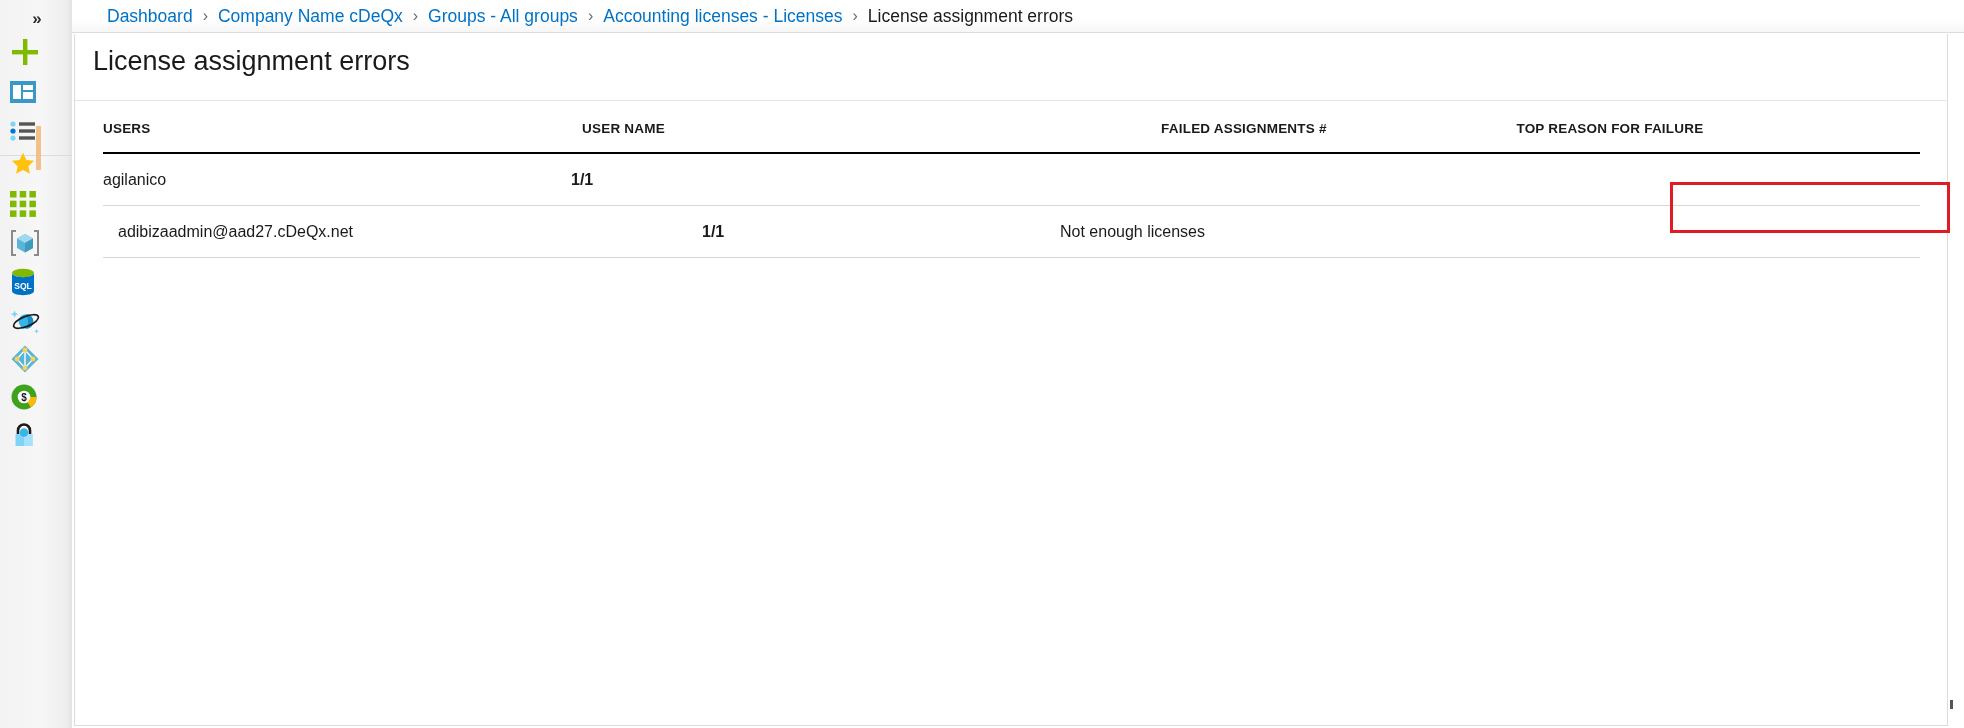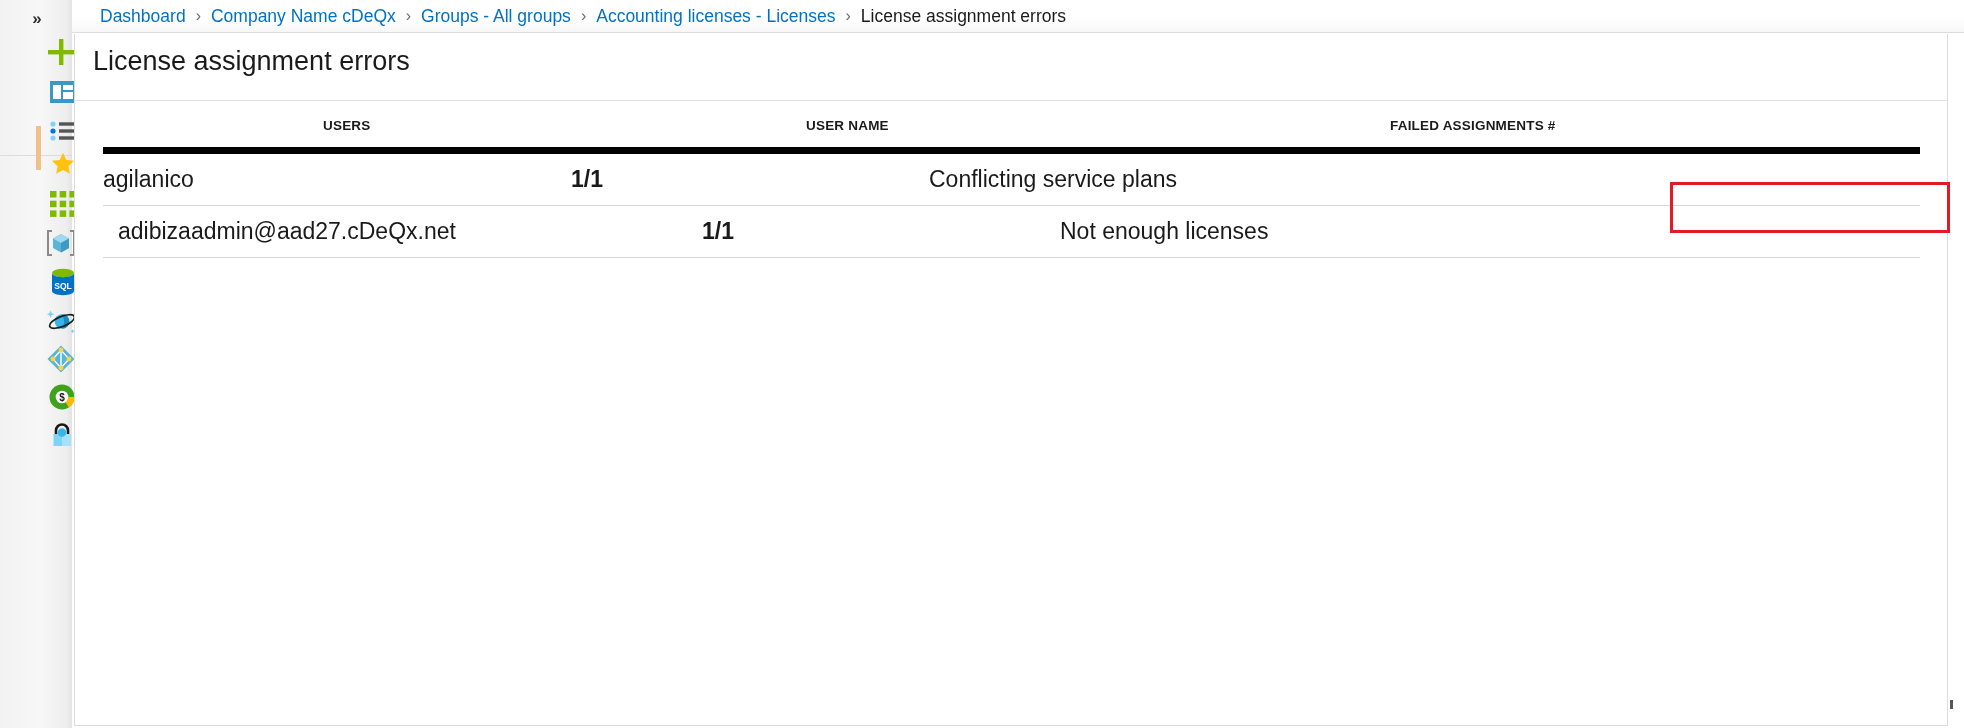--- a/index.html
+++ b/index.html
@@ -34,26 +34,26 @@
     justify-content: center;
     color: #2f2f2f;
     font-size: 17px;
     font-weight: bold;
     letter-spacing: -2px;
     cursor: pointer;
     user-select: none;
   }
   .rail-item {
     position: absolute;
-    left: 16px;
+    left: 10px;
     width: 60px;
     height: 48px;
     display: flex;
     align-items: center;
-    justify-content: flex-end;
+    justify-content: flex-start;
     cursor: pointer;
   }
   .rail-sep {
     position: absolute;
     left: 0;
     width: 72px;
     height: 1px;
     background: #dcdcdc;
   }
   .orange-accent {
@@ -67,21 +67,21 @@
   #breadcrumb-bar {
     position: absolute;
     left: 72px; top: 0;
     width: 1892px;
     height: 33px;
     background: linear-gradient(to bottom, #ffffff 0%, #ffffff 55%, #f7f7f7 100%);
     border-bottom: 1px solid #dcdcdc;
     box-sizing: border-box;
     display: flex;
     align-items: center;
-    padding-left: 28px;
+    padding-left: 35px;
   }
   .crumb {
     font-size: 17.5px;
     color: #0072c6;
     cursor: pointer;
     white-space: nowrap;
   }
   .crumb.current {
     color: #1a1a1a;
     cursor: default;
@@ -133,29 +133,28 @@
   }
   .tbl-row {
     position: relative;
     display: flex;
     align-items: center;
     height: 52px;
     box-sizing: border-box;
   }
   .tbl-head {
     height: 50px;
-    border-bottom: 7px solid #000000;
-    justify-content: center;
+    border-bottom: 2px solid #000000;
   }
   .tbl-body-row {
     border-bottom: 1px solid #d6d6d6;
     height: 52px;
   }
   .cell {
-    font-size: 23px;
+    font-size: 16px;
     color: #1a1a1a;
     white-space: nowrap;
     box-sizing: border-box;
     overflow: hidden;
   }
   .tbl-head .cell {
     font-size: 13.5px;
     font-weight: bold;
     color: #1a1a1a;
     letter-spacing: 0.2px;
@@ -342,26 +341,26 @@
 
   <div id="blade-title">License assignment errors</div>
   <div id="blade-header-rule"></div>
 
   <div id="errors-table">
 
     <div class="tbl-row tbl-head">
       <div class="cell col-users">USERS</div>
       <div class="cell col-username">USER NAME</div>
       <div class="cell col-failed">FAILED ASSIGNMENTS #</div>
+      <div class="cell col-reason">TOP REASON FOR FAILURE</div>
     </div>
 
     <div class="tbl-row tbl-body-row">
       <div class="cell col-users">agilanico</div>
       <div class="cell col-failed">1/1</div>
-      <div class="cell col-reason">Conflicting service plans</div>
     </div>
 
     <div class="tbl-row tbl-body-row">
       <div class="cell col-username">adibizaadmin@aad27.cDeQx.net</div>
       <div class="cell col-failed">1/1</div>
       <div class="cell col-reason">Not enough licenses</div>
     </div>
 
   </div>
 

